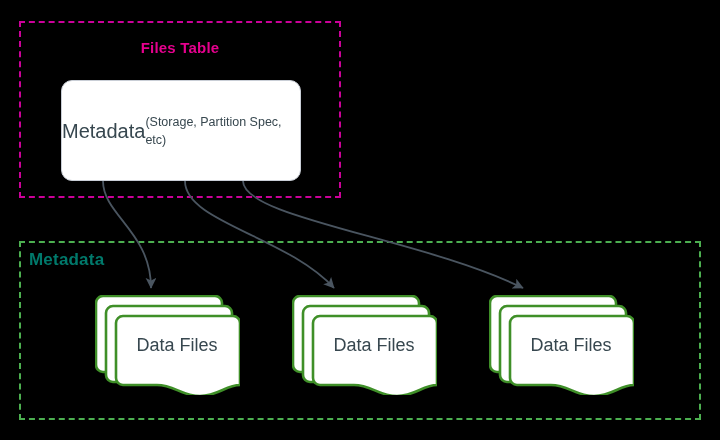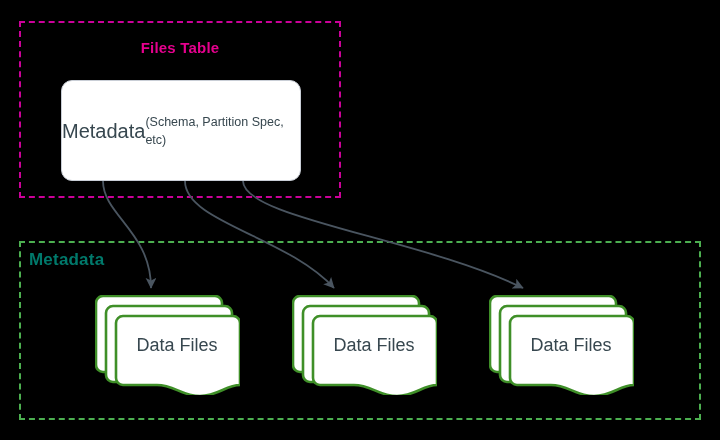--- a/index.html
+++ b/index.html
@@ -134,21 +134,21 @@
   <div class="group-box" id="source-table-group">
     <div class="group-label" id="source-table-label">Files Table</div>
   </div>
 
   <div class="group-box" id="storage-group">
     <div class="group-label" id="storage-label">Metadata</div>
   </div>
 
   <div id="metadata-card">
     <div id="metadata-title">Metadata</div>
-    <div id="metadata-subtitle">(Schema, Partition Spec, etc)</div>
+    <div id="metadata-subtitle">(Storage, Partition Spec, etc)</div>
   </div>
 
   <svg id="arrows-layer" viewBox="0 0 720 440" width="720" height="440">
     <defs>
       <marker id="arrowhead" markerWidth="7" markerHeight="7" refX="5.6" refY="3" orient="auto" markerUnits="strokeWidth">
         <path d="M0,0 L6,3 L0,6 L1.4,3 Z" fill="#4a5560"></path>
       </marker>
     </defs>
     <path d="M103,181 C103,215 151,232 151,288" fill="none" stroke="#4a5560" stroke-width="1.8" marker-end="url(#arrowhead)"></path>
     <path d="M185,181 C185,222 286,236 334,288" fill="none" stroke="#4a5560" stroke-width="1.8" marker-end="url(#arrowhead)"></path>

